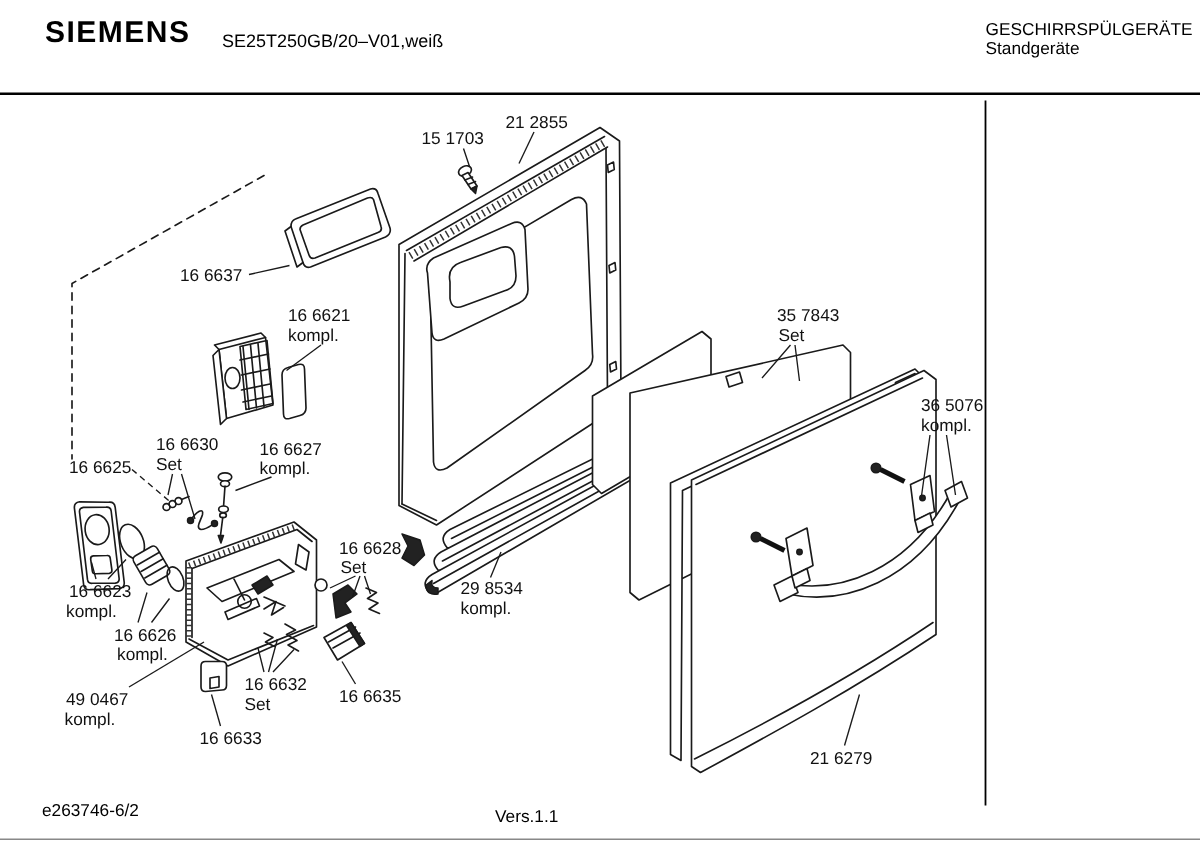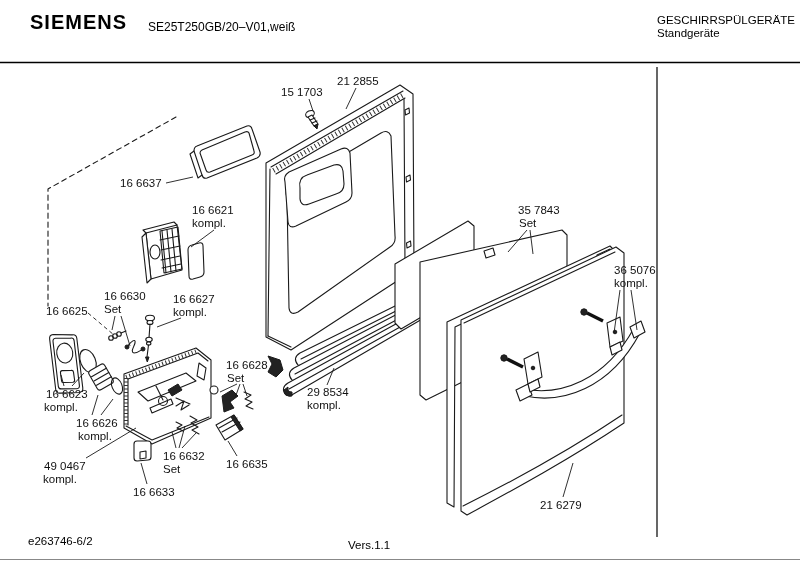--- a/index.html
+++ b/index.html
@@ -8,21 +8,21 @@
     font-family:"Liberation Sans","DejaVu Sans",sans-serif;color:#111;
     overflow:hidden;
   }
   .hdr-brand{
     position:absolute;left:30px;top:11px;font-size:20px;font-weight:bold;
     letter-spacing:1px;color:#000;
   }
   .hdr-model{position:absolute;left:148px;top:20px;font-size:12px;color:#000;}
   .hdr-cat{position:absolute;left:637px;top:14px;font-size:11.5px;line-height:13px;color:#000;margin-left:20px;}
   .ftr-doc{position:absolute;left:28px;top:535px;font-size:11.5px;color:#000;}
-  .ftr-ver{position:absolute;left:330px;top:539px;font-size:11.5px;color:#000;margin-left:18px;}
+  .ftr-ver{position:absolute;left:330px;top:539px;font-size:11.5px;color:#000;}
   svg{position:absolute;left:0;top:0;}
   svg text{font-family:"Liberation Sans","DejaVu Sans",sans-serif;font-size:11.5px;fill:#111;}
   .ln{stroke:#1a1a1a;stroke-width:1.1;fill:none;stroke-linejoin:round;stroke-linecap:round;}
   .wh{stroke:#1a1a1a;stroke-width:1.1;fill:#ffffff;stroke-linejoin:round;}
   .dk{stroke:#1a1a1a;stroke-width:1;fill:#222222;stroke-linejoin:round;}
   .hatch{stroke:#333;fill:none;}
   .leader{stroke:#1a1a1a;stroke-width:0.9;fill:none;}
 </style>
 </head>
 <body>

